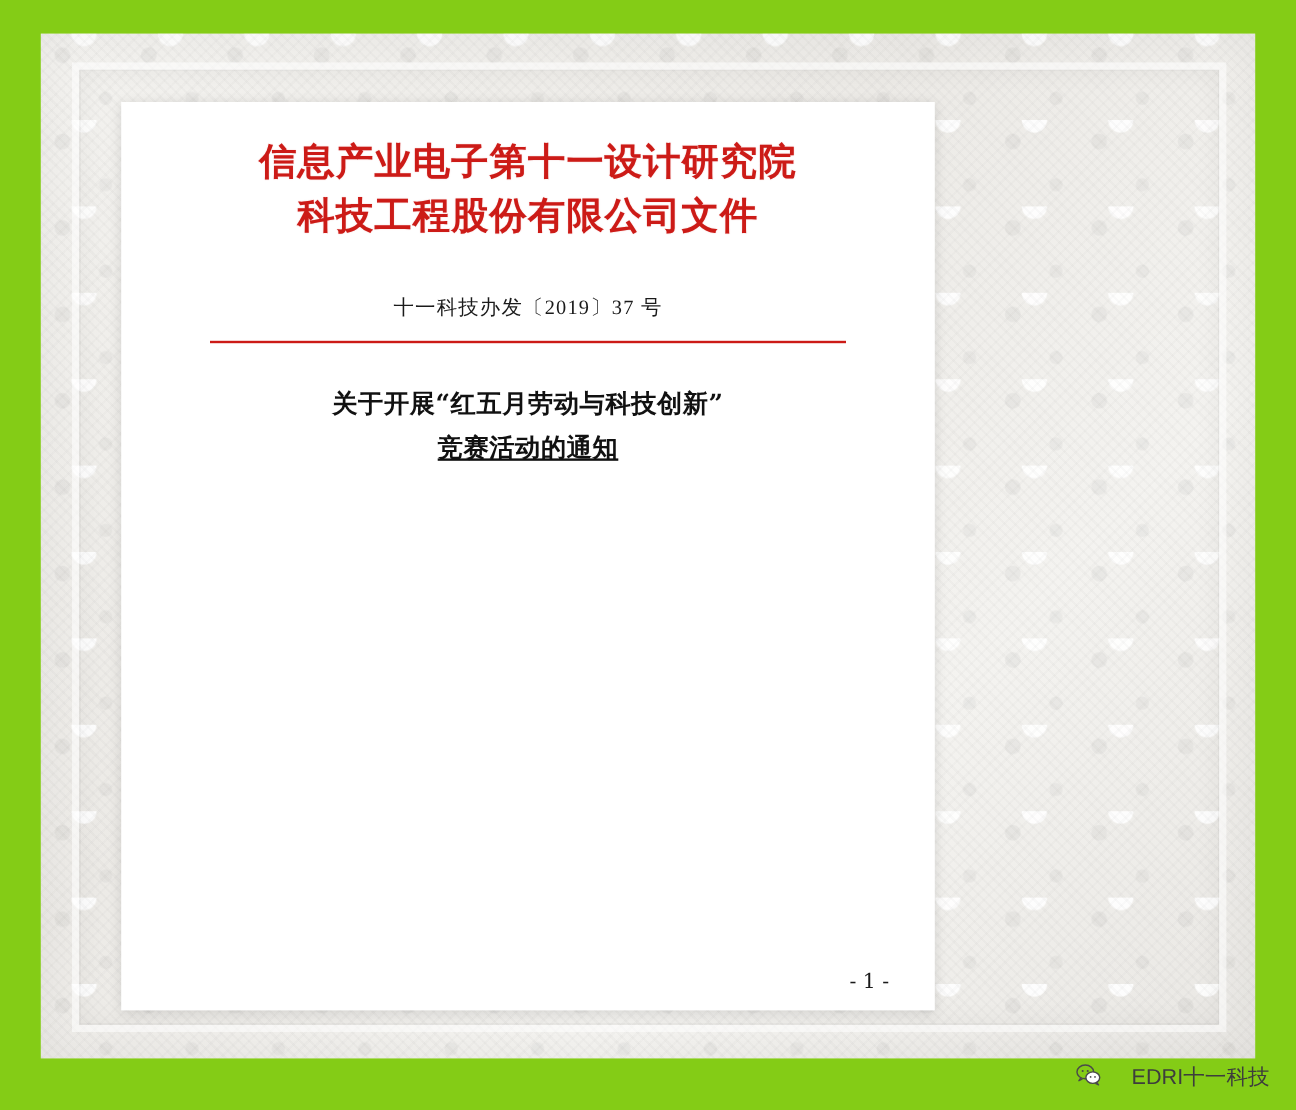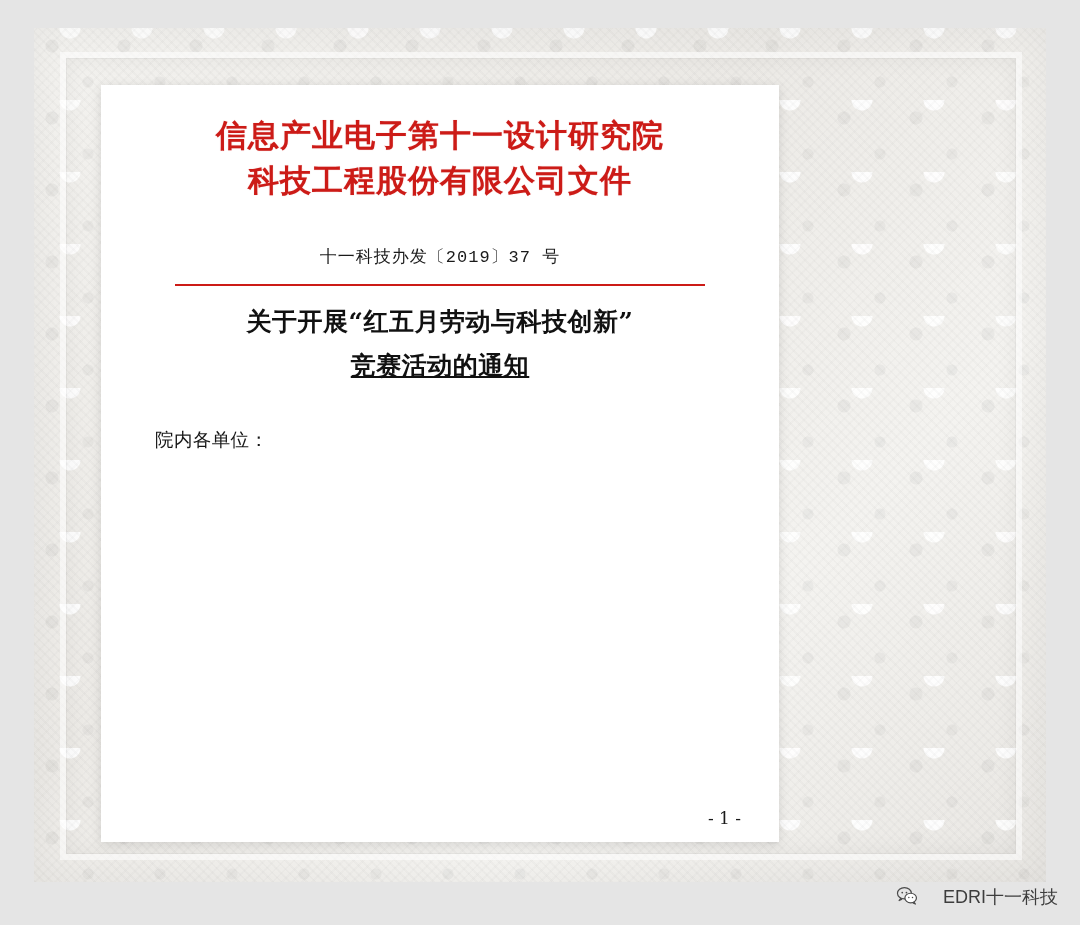--- a/index.html
+++ b/index.html
@@ -12,21 +12,21 @@
     height: 925px;
     overflow: hidden;
     font-family: "Liberation Serif", serif;
   }
 
   
   .photo {
     position: relative;
     width: 1080px;
     height: 925px;
-    background: #e5e5e5;
+    background: #84cc16;
   }
 
   .texture-frame {
     position: absolute;
     left: 34px;
     top: 28px;
     width: 1012px;
     height: 854px;
     background:
       radial-gradient(circle at 18px 18px, rgba(0,0,0,0.045) 0 6px, rgba(0,0,0,0) 7px),
@@ -95,35 +95,35 @@
     display: block;
   }
 
   
   .doc-number {
     margin-top: 42px;
     text-align: center;
     font-size: 17px;
     color: #1a1a1a;
     letter-spacing: 1px;
-    font-family: Liberation Mono, monospace;
+    font-family: Liberation Serif, serif;
   }
 
   .red-rule {
     margin: 16px auto 0 auto;
     width: 530px;
     height: 2px;
     background: #cc1b17;
   }
 
   
   .doc-title {
-    margin-top: 14px;
-    text-align: center;
-    font-size: 25px;
+    margin-top: 32px;
+    text-align: center;
+    font-size: 21px;
     font-weight: bold;
     line-height: 1.75;
     color: #111111;
     font-family: "DejaVu Serif", "Liberation Serif", serif;
     letter-spacing: 0.5px;
   }
   .doc-title .t2 { display: block; text-decoration: underline; }
 
   
   .body-block {
@@ -194,21 +194,20 @@
       <div class="doc-number">十一科技办发〔2019〕37 号</div>
 
       <div class="red-rule"></div>
 
       <div class="doc-title">
         <span>关于开展“红五月劳动与科技创新”</span>
         <span class="t2">竞赛活动的通知</span>
       </div>
 
       <div class="body-block">
-        <p class="salutation">院内各单位：</p>
       </div>
 
       <div class="page-number">- 1 -</div>
 
     </div>
   </div>
 
   <div class="account-badge">
     <span class="wechat-icon">
       <svg width="22" height="22" viewBox="0 0 24 24" fill="none" aria-hidden="true">

